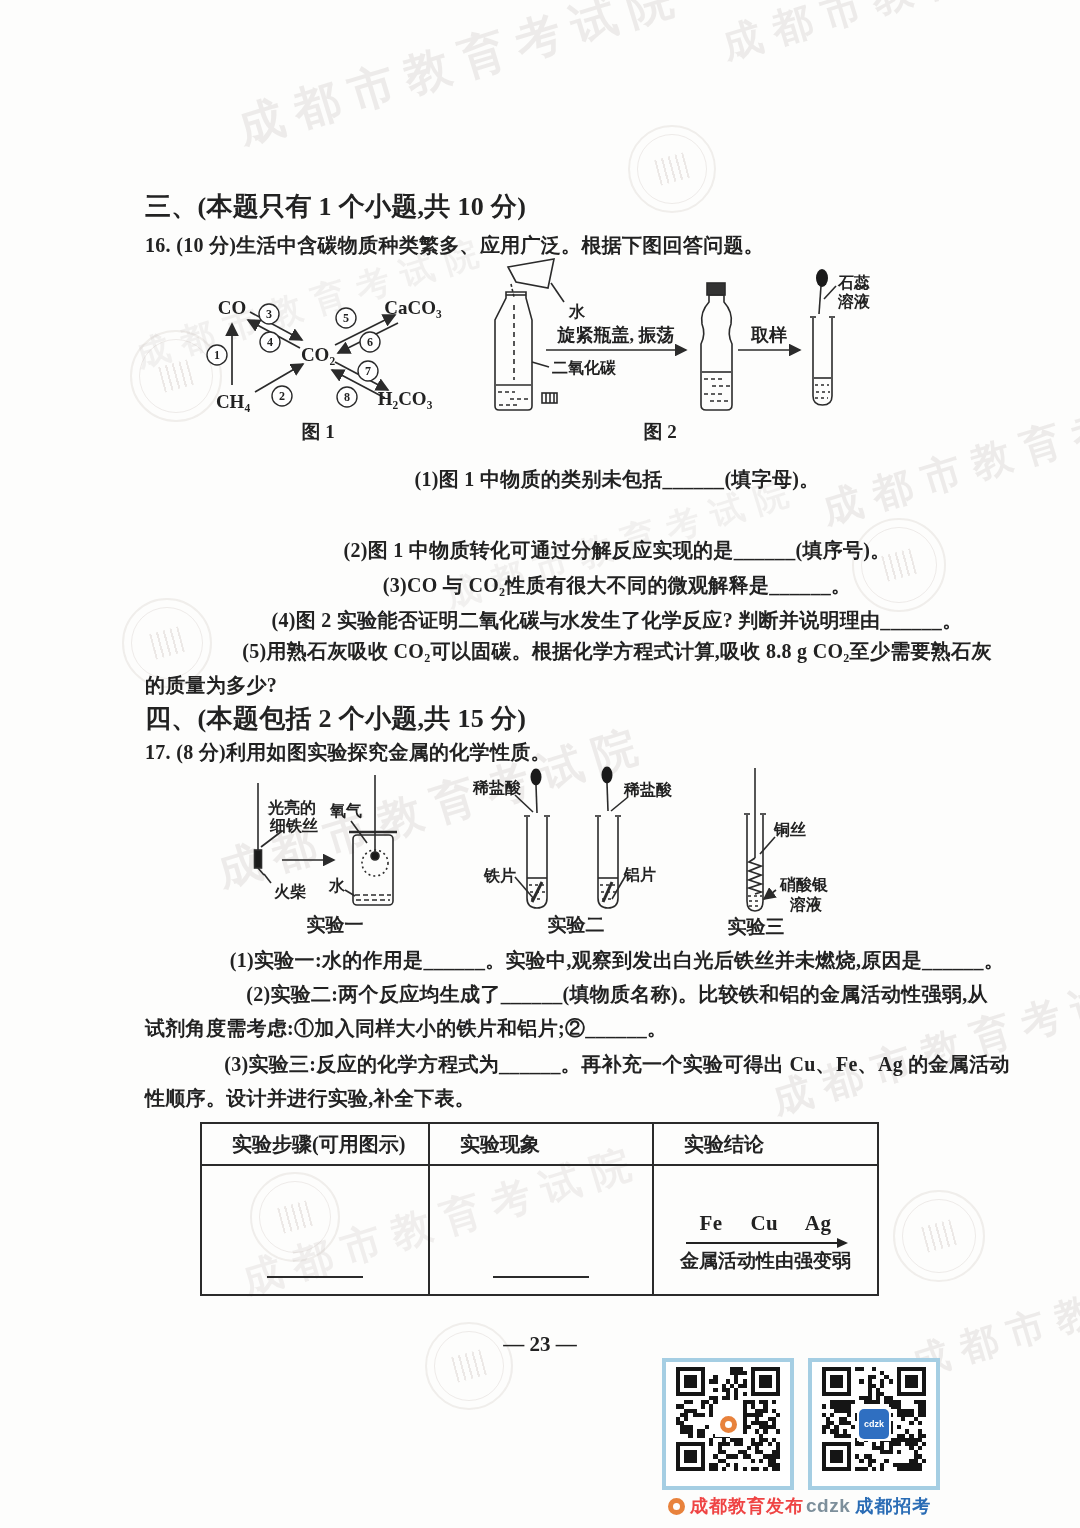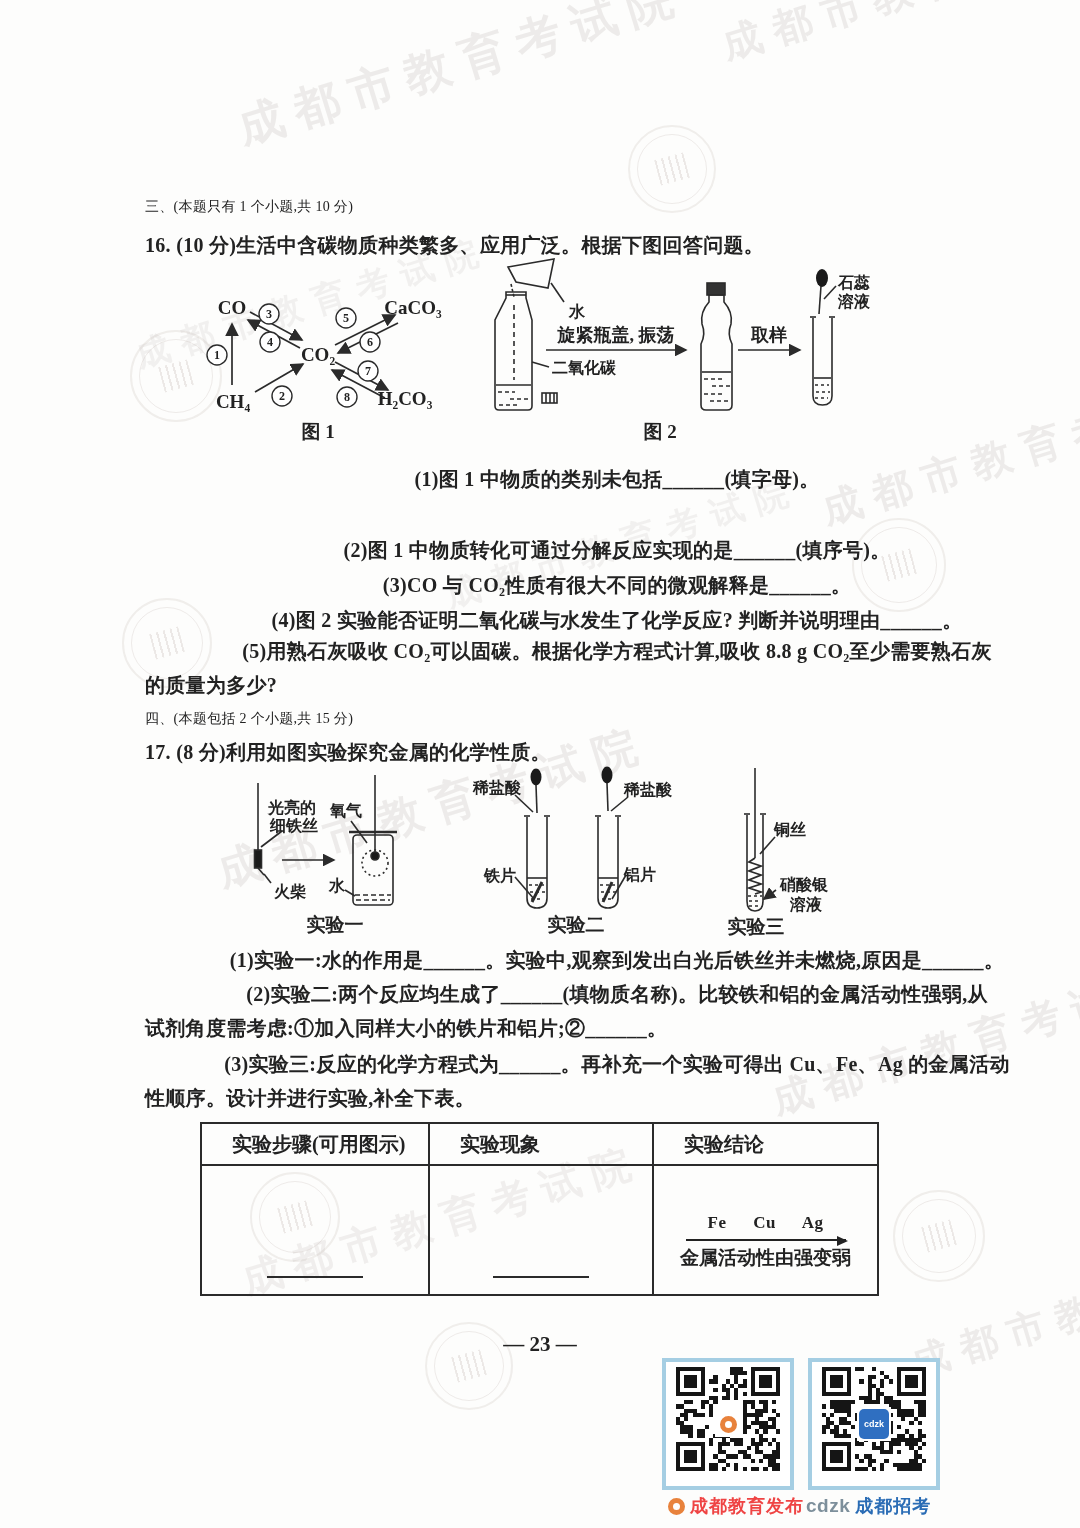--- a/index.html
+++ b/index.html
@@ -11,38 +11,38 @@
            transform:rotate(-17deg);transform-origin:left top;font-weight:600;}
   .stamp{border:2px solid rgba(190,178,172,.38);border-radius:50%;opacity:.55;}
   .stamp .inner{position:absolute;inset:7px;border:1.5px solid rgba(190,178,172,.45);border-radius:50%;}
   .stamp .glyph{position:absolute;left:50%;top:50%;width:30px;height:26px;transform:translate(-50%,-50%) rotate(-15deg);
         background:repeating-linear-gradient(90deg,rgba(190,178,172,.5) 0 2px,transparent 2px 7px);}
   
   .content{position:absolute;inset:0;z-index:1;}
   .para{position:absolute;left:145px;width:900px;font-size:20px;line-height:34px;
         font-weight:600;letter-spacing:.3px;}
   .indent{text-indent:44px;text-align:center;}
-  .sec-header{font-weight:400;font-size:14px;}
+  .sec-header{font-weight:700;font-size:26px;}
   .line2{text-indent:0;}
   .opt{position:absolute;top:0;font-size:20px;font-weight:600;}
   svg text{font-family:"Liberation Serif","DejaVu Serif",serif;font-weight:600;fill:#222;}
   svg .lbl{font-size:16px;}
   svg .cap{font-size:19px;font-weight:700;}
   svg .node{font-size:19px;}
   svg .num{font-size:12px;}
   .diagram{position:absolute;}
   
   table.exp{position:absolute;left:200px;top:1122px;border-collapse:collapse;table-layout:fixed;}
   table.exp th,table.exp td{border:2px solid #2b2b2b;font-size:20px;}
   table.exp th{height:38px;font-weight:700;text-align:left;padding-left:30px;}
   table.exp td{height:126px;vertical-align:top;position:relative;}
   .blankline{position:absolute;left:50%;bottom:16px;transform:translateX(-50%);
              width:96px;border-bottom:2px solid #2b2b2b;}
   .concl{display:flex;flex-direction:column;align-items:center;justify-content:center;height:100%;gap:4px;}
-  .metals{font-weight:700;font-size:17px;word-spacing:22px;letter-spacing:.5px;margin-top:24px;}
+  .metals{font-weight:700;font-size:21px;word-spacing:22px;letter-spacing:.5px;margin-top:24px;}
   .m-arrow{position:relative;width:160px;border-bottom:2.5px solid #222;margin-top:2px;}
   .m-arrow::after{content:"";position:absolute;right:-2px;bottom:-6.5px;width:0;height:0;
                   border-left:11px solid #222;border-top:5px solid transparent;border-bottom:5px solid transparent;}
   .concl-note{font-size:19px;font-weight:600;}
   
   .pageno{position:absolute;left:0;top:1332px;width:100%;text-align:center;font-size:21px;font-weight:600;}
   .qr-box{position:absolute;top:1358px;width:114px;height:114px;border:4px solid #a5cee3;background:#fff;padding:5px;}
   .qr-box svg{width:104px;height:104px;display:block;margin:0 auto;}
   .qr-logo{position:absolute;left:50%;top:50%;transform:translate(-50%,-50%);background:#fff;
            display:flex;align-items:center;justify-content:center;}

